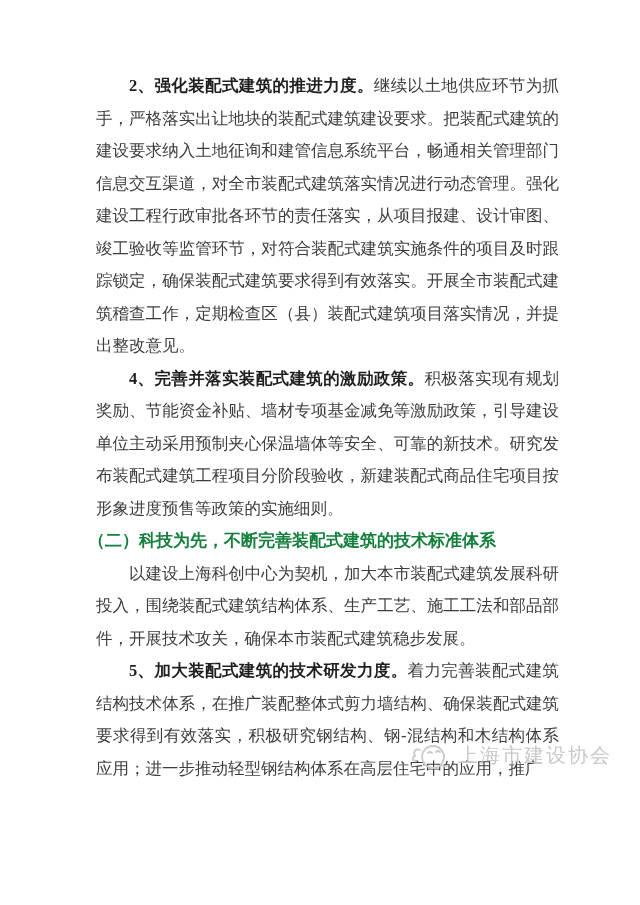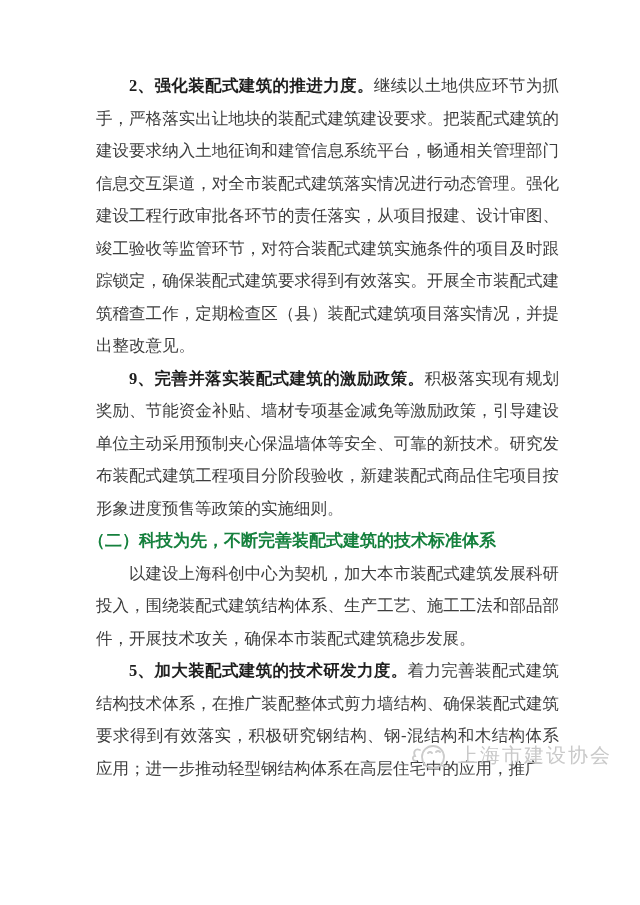--- a/index.html
+++ b/index.html
@@ -72,21 +72,21 @@
 </style>
 </head>
 <body>
 
 <div class="page">
 
   <div class="doc-content">
 
     <p class="para"><span class="lead">2、强化装配式建筑的推进力度。</span><span>继续以土地供应环节为抓手，严格落实出让地块的装配式建筑建设要求。把装配式建筑的建设要求纳入土地征询和建管信息系统平台，畅通相关管理部门信息交互渠道，对全市装配式建筑落实情况进行动态管理。强化建设工程行政审批各环节的责任落实，从项目报建、设计审图、竣工验收等监管环节，对符合装配式建筑实施条件的项目及时跟踪锁定，确保装配式建筑要求得到有效落实。开展全市装配式建筑稽查工作，定期检查区（县）装配式建筑项目落实情况，并提出整改意见。</span></p>
 
-    <p class="para"><span class="lead">9、完善并落实装配式建筑的激励政策。</span><span>积极落实现有规划奖励、节能资金补贴、墙材专项基金减免等激励政策，引导建设单位主动采用预制夹心保温墙体等安全、可靠的新技术。研究发布装配式建筑工程项目分阶段验收，新建装配式商品住宅项目按形象进度预售等政策的实施细则。</span></p>
+    <p class="para"><span class="lead">4、完善并落实装配式建筑的激励政策。</span><span>积极落实现有规划奖励、节能资金补贴、墙材专项基金减免等激励政策，引导建设单位主动采用预制夹心保温墙体等安全、可靠的新技术。研究发布装配式建筑工程项目分阶段验收，新建装配式商品住宅项目按形象进度预售等政策的实施细则。</span></p>
 
     <h2 class="section-heading">（二）科技为先，不断完善装配式建筑的技术标准体系</h2>
 
     <p class="para"><span>以建设上海科创中心为契机，加大本市装配式建筑发展科研投入，围绕装配式建筑结构体系、生产工艺、施工工法和部品部件，开展技术攻关，确保本市装配式建筑稳步发展。</span></p>
 
     <p class="para"><span class="lead">5、加大装配式建筑的技术研发力度。</span><span>着力完善装配式建筑结构技术体系，在推广装配整体式剪力墙结构、确保装配式建筑要求得到有效落实，积极研究钢结构、钢-混结构和木结构体系应用；进一步推动轻型钢结构体系在高层住宅中的应用，推广</span></p>
 
   </div>
 
   <div class="page-number">— 12 —</div>

